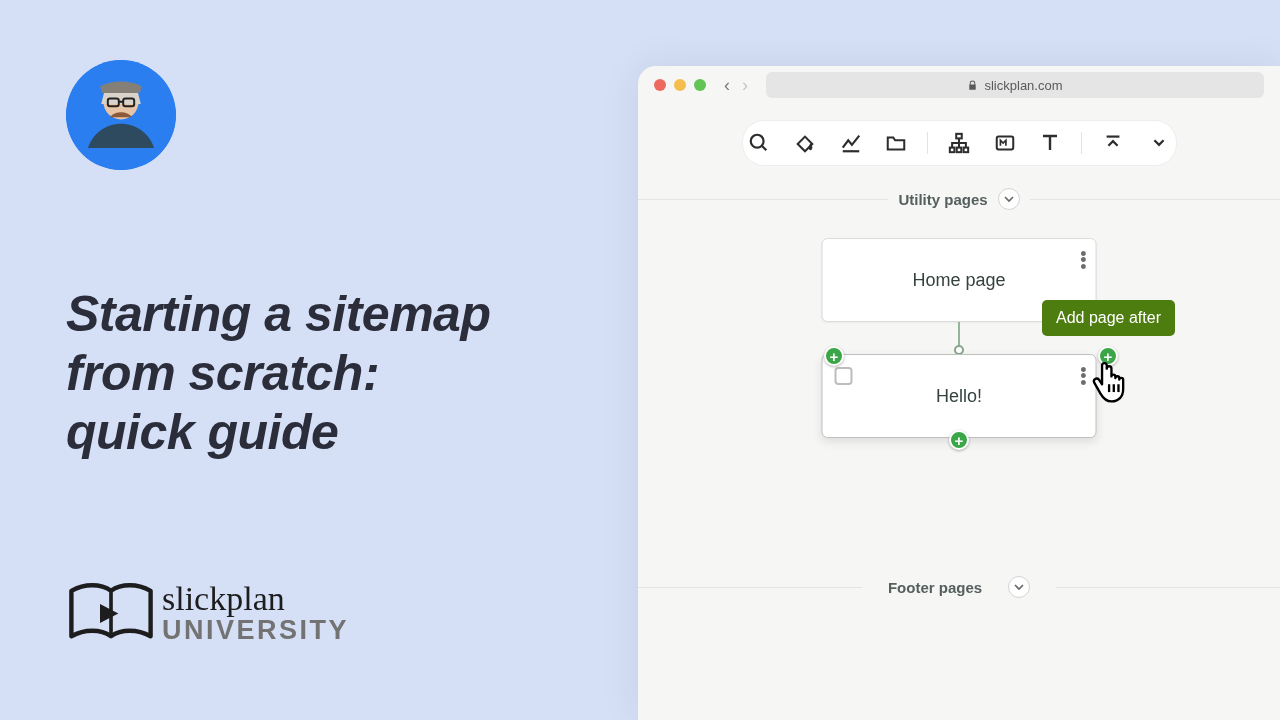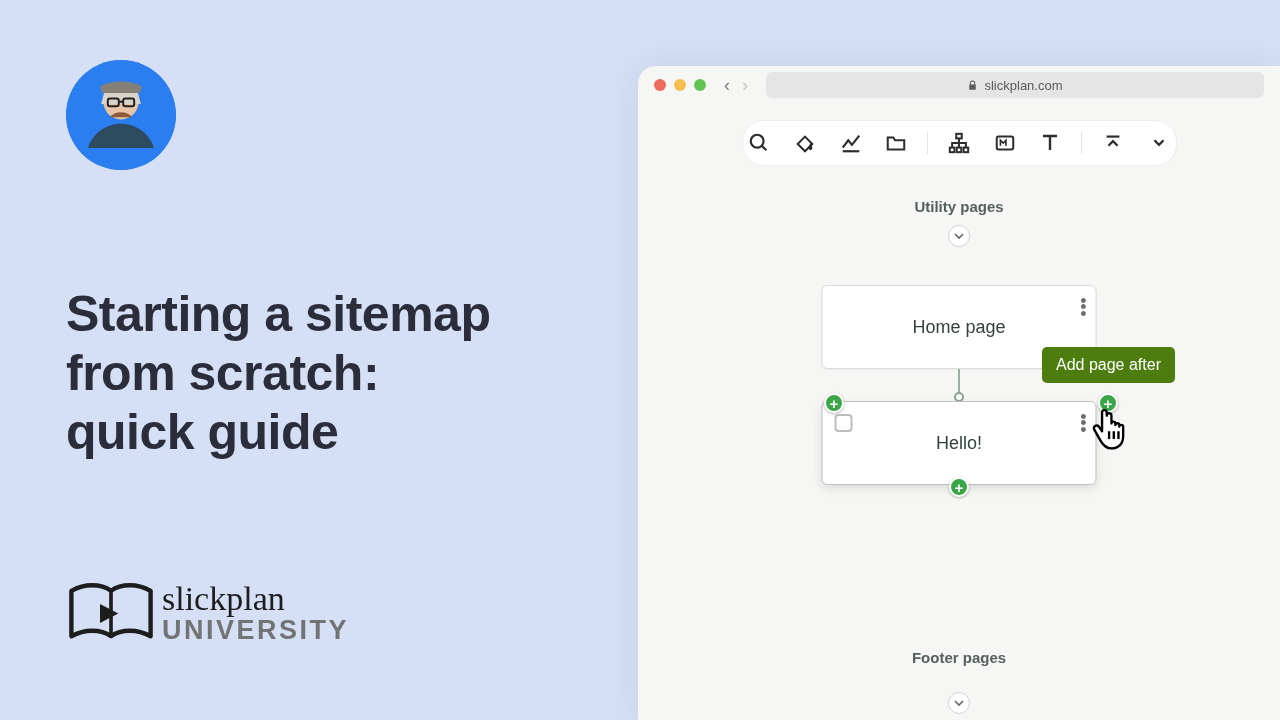--- a/index.html
+++ b/index.html
@@ -5,21 +5,21 @@
 * { box-sizing: border-box; margin: 0; padding: 0; }
 body {
   width: 1280px; height: 720px;
   background: #d5e0f7;
   font-family: -apple-system, BlinkMacSystemFont, "Segoe UI", Arial, sans-serif;
   position: relative; overflow: hidden;
 }
 .left { position: absolute; left: 66px; top: 60px; width: 520px; }
 .avatar { width: 110px; height: 110px; border-radius: 50%; background: #2b7ef0; overflow: hidden; position: relative; }
 .avatar svg { width: 100%; height: 100%; display:block; }
-.title { margin-top: 115px; font-size: 50px; font-weight: 800; color: #2b2d3a; line-height: 1.18; letter-spacing: -0.5px; }
+.title { margin-top: 115px; font-size: 50px; font-weight: 800; color: #2b2d3a; line-height: 1.18; letter-spacing: -0.5px; font-style: italic; }
 .brand { position: absolute; left: 66px; top: 582px; display: flex; align-items: center; gap: 6px; }
 .bookicon { width: 90px; height: 66px; color: #1d1d1d; }
 .brand-text { display:flex; flex-direction:column; }
 .brand-top { font-family: 'Brush Script MT','Comic Sans MS',cursive; font-size: 34px; color:#1d1d1d; line-height:0.9; }
 .brand-bot { font-size: 27px; font-weight: 700; letter-spacing: 2.5px; color:#737373; }
 
 .browser {
   position: absolute; left: 638px; top: 66px; width: 642px; height: 654px;
   background: #f6f6f5; border-top-left-radius: 18px; box-shadow: 0 0 40px rgba(0,0,0,.08);
 }
@@ -32,21 +32,21 @@
 .urlbar { flex:1 1 auto; height:26px; background:#e5e5e5; border-radius:6px; display:flex; align-items:center; justify-content:center; gap:6px; font-size:13px; color:#5a5a5a; }
 
 .toolbar {
   margin: 16px auto 0; width: 435px; height:46px;
   background:#fff; border-radius: 22px; display:flex; align-items:center;
   justify-content:center; gap: 12px; border:1px solid #eee;
 }
 .toolbar .sep { width:1px; height:22px; background:#e3e3e3; margin:0 2px; }
 .tbtn { width:36px; height:36px; display:flex; align-items:center; justify-content:center; color:#2d2d2d; cursor:pointer; }
 
-.sectionhead { display:flex; align-items:center; justify-content:space-between; gap:10px; margin-top:22px; position:relative;flex-direction:column; }
+.sectionhead { display:flex; align-items:center; justify-content:space-between; gap:10px; margin-top:22px; position:relative; }
 .sectionhead::before,.sectionhead::after { content:""; height:1px; background:#e5e5e5; flex:1; }
 .sectionhead .lbl { color:#56605f; font-size:15px; font-weight:600; }
 .disc { width:22px; height:22px; border:1px solid #d4d4d4; border-radius:50%; background:#fff; display:flex; align-items:center; justify-content:center; }
 .disc svg{width:10px;height:10px;}
 
 .canvas { position:relative; height: 330px; margin-top: 28px; }
 .nodecard {
   position:absolute; left:50%; transform:translateX(-50%);
   width:275px; height:84px; background:#fff; border:1px solid #dcdcdc;
   border-radius:6px; display:flex; align-items:center; justify-content:center;

